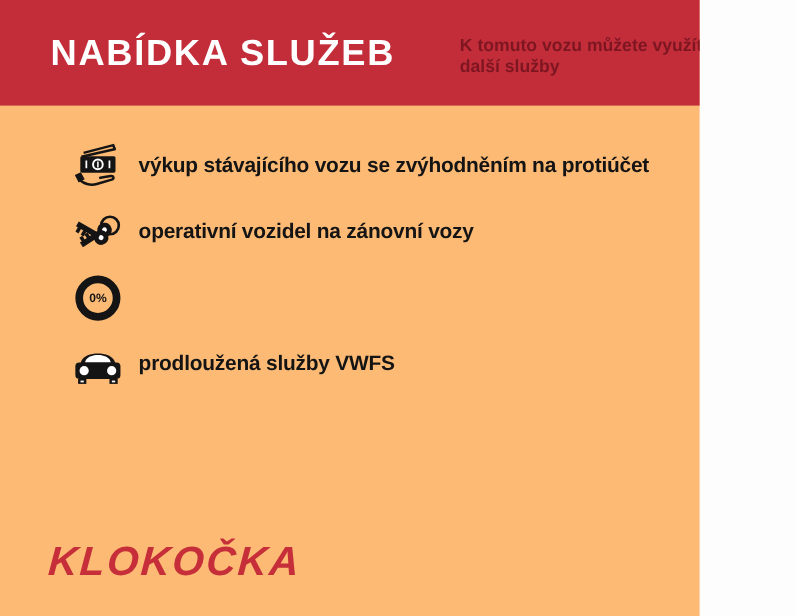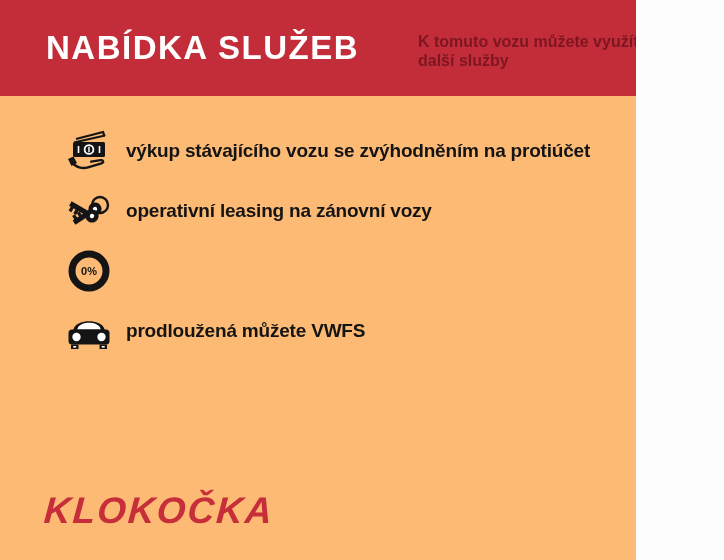--- a/index.html
+++ b/index.html
@@ -69,21 +69,21 @@
           </g>
           <g transform="rotate(30 27 28)">
             <rect x="2" y="25.5" width="23" height="5" fill="#141414"></rect>
             <rect x="4" y="30" width="3.2" height="5" fill="#141414"></rect>
             <rect x="9.5" y="30" width="3.2" height="5" fill="#141414"></rect>
             <circle cx="27" cy="28" r="6.6" fill="#141414"></circle>
             <circle cx="27" cy="28" r="2.2" fill="#ffffff"></circle>
           </g>
         </svg>
       </span>
-      <span class="lbl">operativní leasing na zánovní vozy</span>
+      <span class="lbl">operativní vozidel na zánovní vozy</span>
     </div>
 
     <div class="row">
       <span class="icn">
         <svg width="44" height="44" viewBox="0 0 44 44">
           <circle cx="22" cy="22" r="17" fill="none" stroke="#141414" stroke-width="7"></circle>
           <text x="22" y="26" text-anchor="middle" font-family="Liberation Sans, sans-serif" font-size="11" font-weight="bold" fill="#141414">0%</text>
         </svg>
       </span>
     </div>
@@ -95,21 +95,21 @@
           <path d="M13.2 17 c4 -5.8 17.6 -5.8 21.6 0 l1 2.6 h-23.6 z" fill="#ffffff"></path>
           <rect x="3.5" y="19.5" width="41" height="15" rx="3.5" fill="#141414"></rect>
           <circle cx="11.5" cy="27" r="4.2" fill="#ffffff"></circle>
           <circle cx="36.5" cy="27" r="4.2" fill="#ffffff"></circle>
           <rect x="6" y="34.5" width="7.5" height="4.5" fill="#141414"></rect>
           <rect x="34.5" y="34.5" width="7.5" height="4.5" fill="#141414"></rect>
           <rect x="8.2" y="36" width="3" height="1.6" fill="#ffffff"></rect>
           <rect x="36.7" y="36" width="3" height="1.6" fill="#ffffff"></rect>
         </svg>
       </span>
-      <span class="lbl">prodloužená můžete VWFS</span>
+      <span class="lbl">prodloužená služby VWFS</span>
     </div>
 
 
   </div>
 
   <div class="logo">KLOKOČKA</div>
 
 </div>
 
 </body></html>

